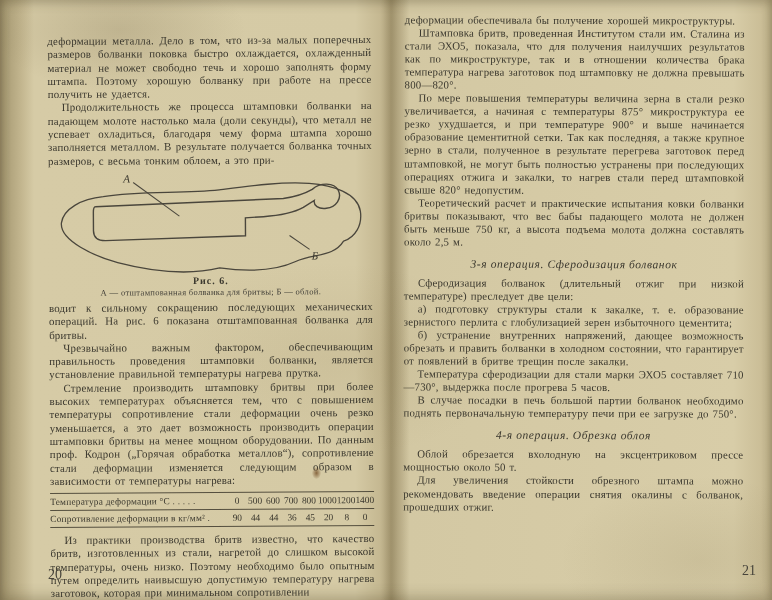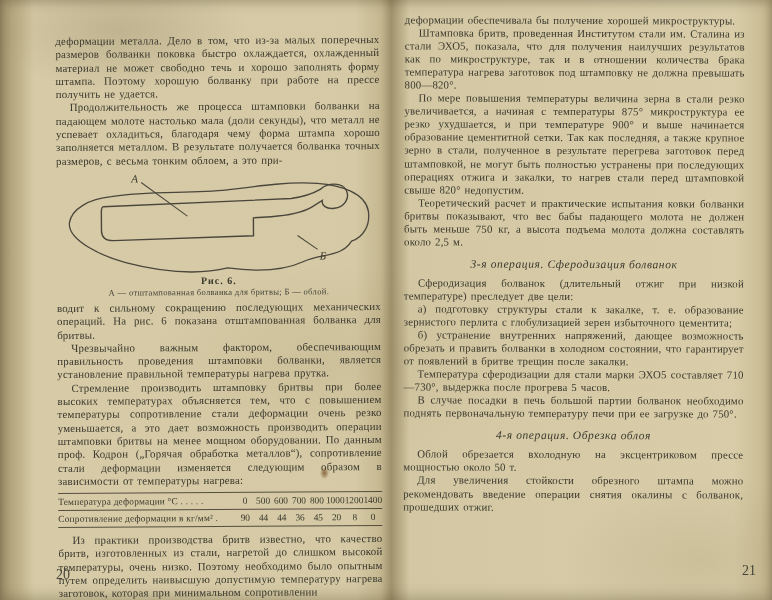--- a/index.html
+++ b/index.html
@@ -11,21 +11,21 @@
   .book{
     position:relative;width:772px;height:600px;
     background:
       radial-gradient(ellipse 260px 140px at 330px 360px, rgba(125,105,60,0.10), rgba(0,0,0,0) 70%),
       radial-gradient(ellipse 180px 90px at 120px 30px, rgba(90,75,45,0.18), rgba(0,0,0,0) 70%),
       radial-gradient(ellipse 200px 120px at 700px 560px, rgba(110,95,55,0.12), rgba(0,0,0,0) 70%),
       linear-gradient(90deg,#9d906c 0,#ab9e77 6px,#c4b790 22px,#d6cba6 34px,#d5caa5 46%,#c3b68f 49.6%,#b4a67e 50.6%,#d3c8a3 53%,#d8cda8 95%,#c9bc95 99%,#bdb089 100%);
     box-shadow:inset 0 4px 10px rgba(70,58,30,0.25), inset 0 -6px 12px rgba(70,58,30,0.2);
   }
   .page{position:absolute;top:0;height:516px;color:#3c392f;}
-  .page-left{left:28px;width:358px;}
+  .page-left{left:20px;width:358px;}
   .page-right{left:398px;width:360px;}
   .textcol{position:absolute;}
   .page-left .textcol{left:29px;top:34px;width:324px;transform:rotate(-0.35deg);}
   .page-right .textcol{left:6px;top:14px;width:340px;transform:rotate(0.2deg);}
   .para{
     font-size:10.9px;line-height:13.3px;text-align:justify;margin:0;
     letter-spacing:0.2px;word-spacing:1px;color:#3b382e;
   }
   .page-right .para{font-size:10.8px;line-height:13.05px;}
   .indent{text-indent:14px;}

